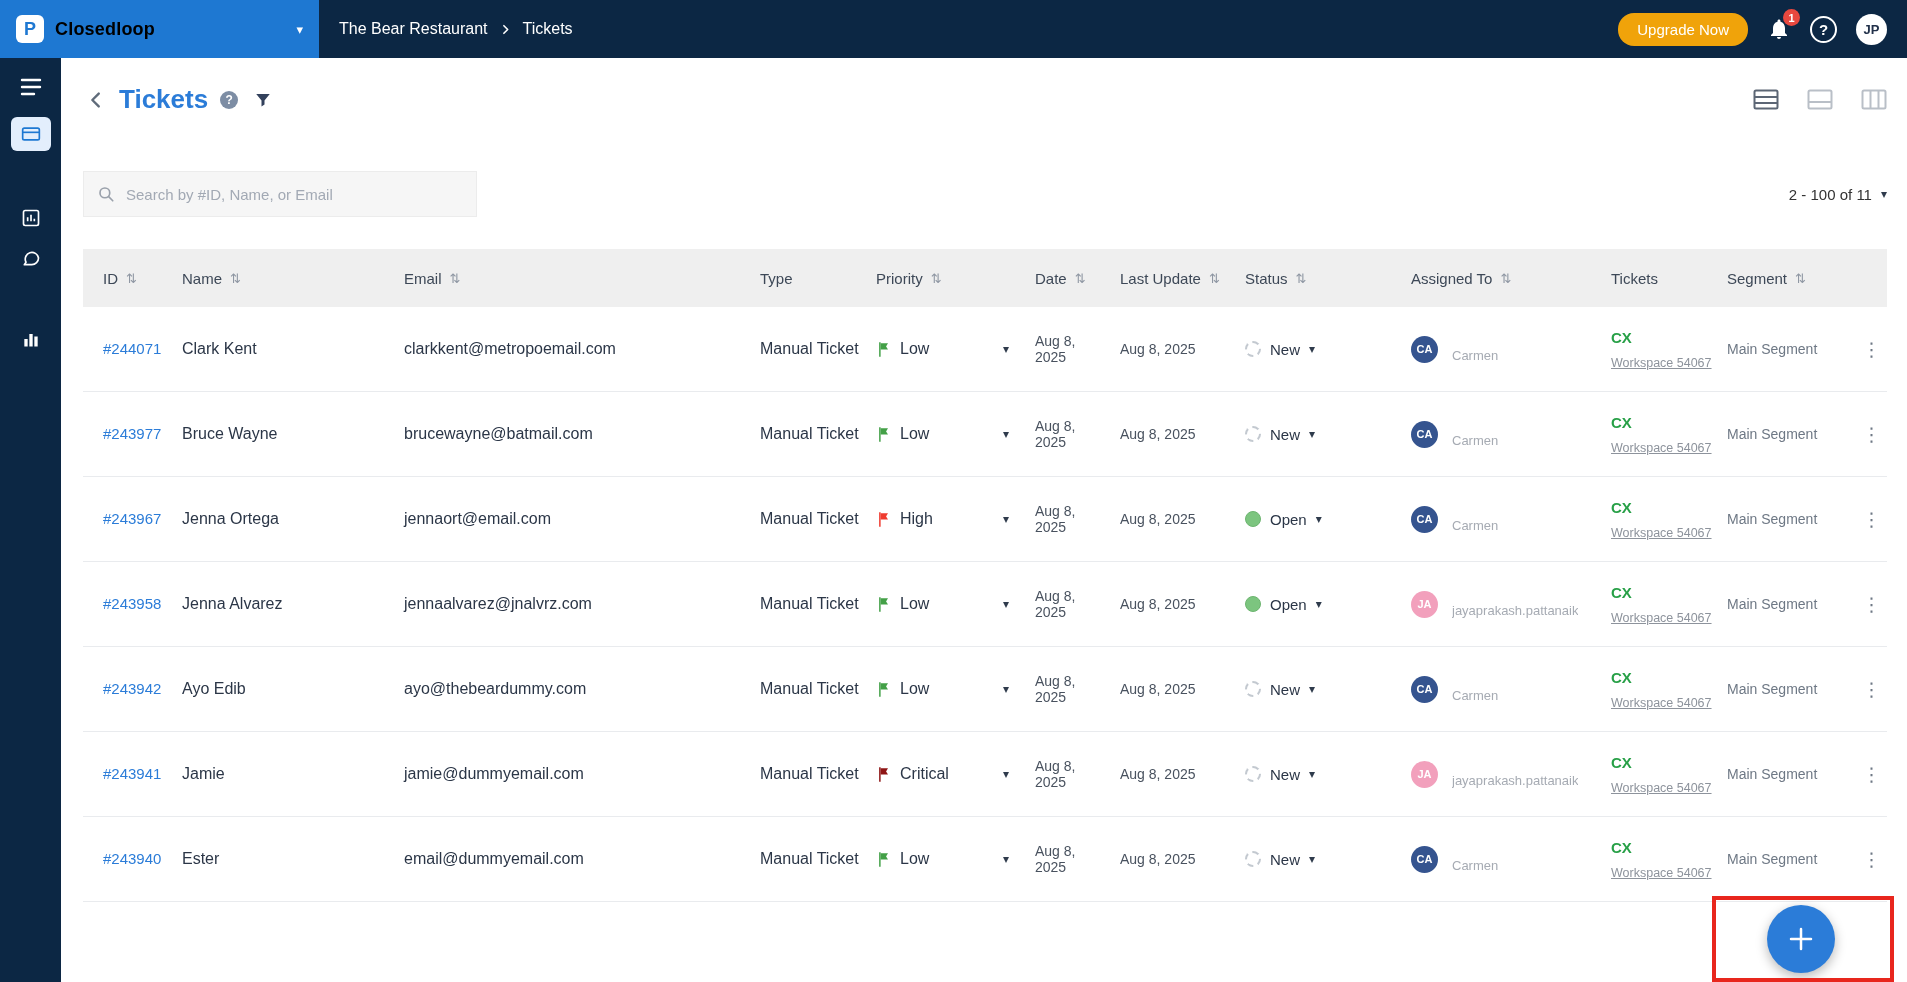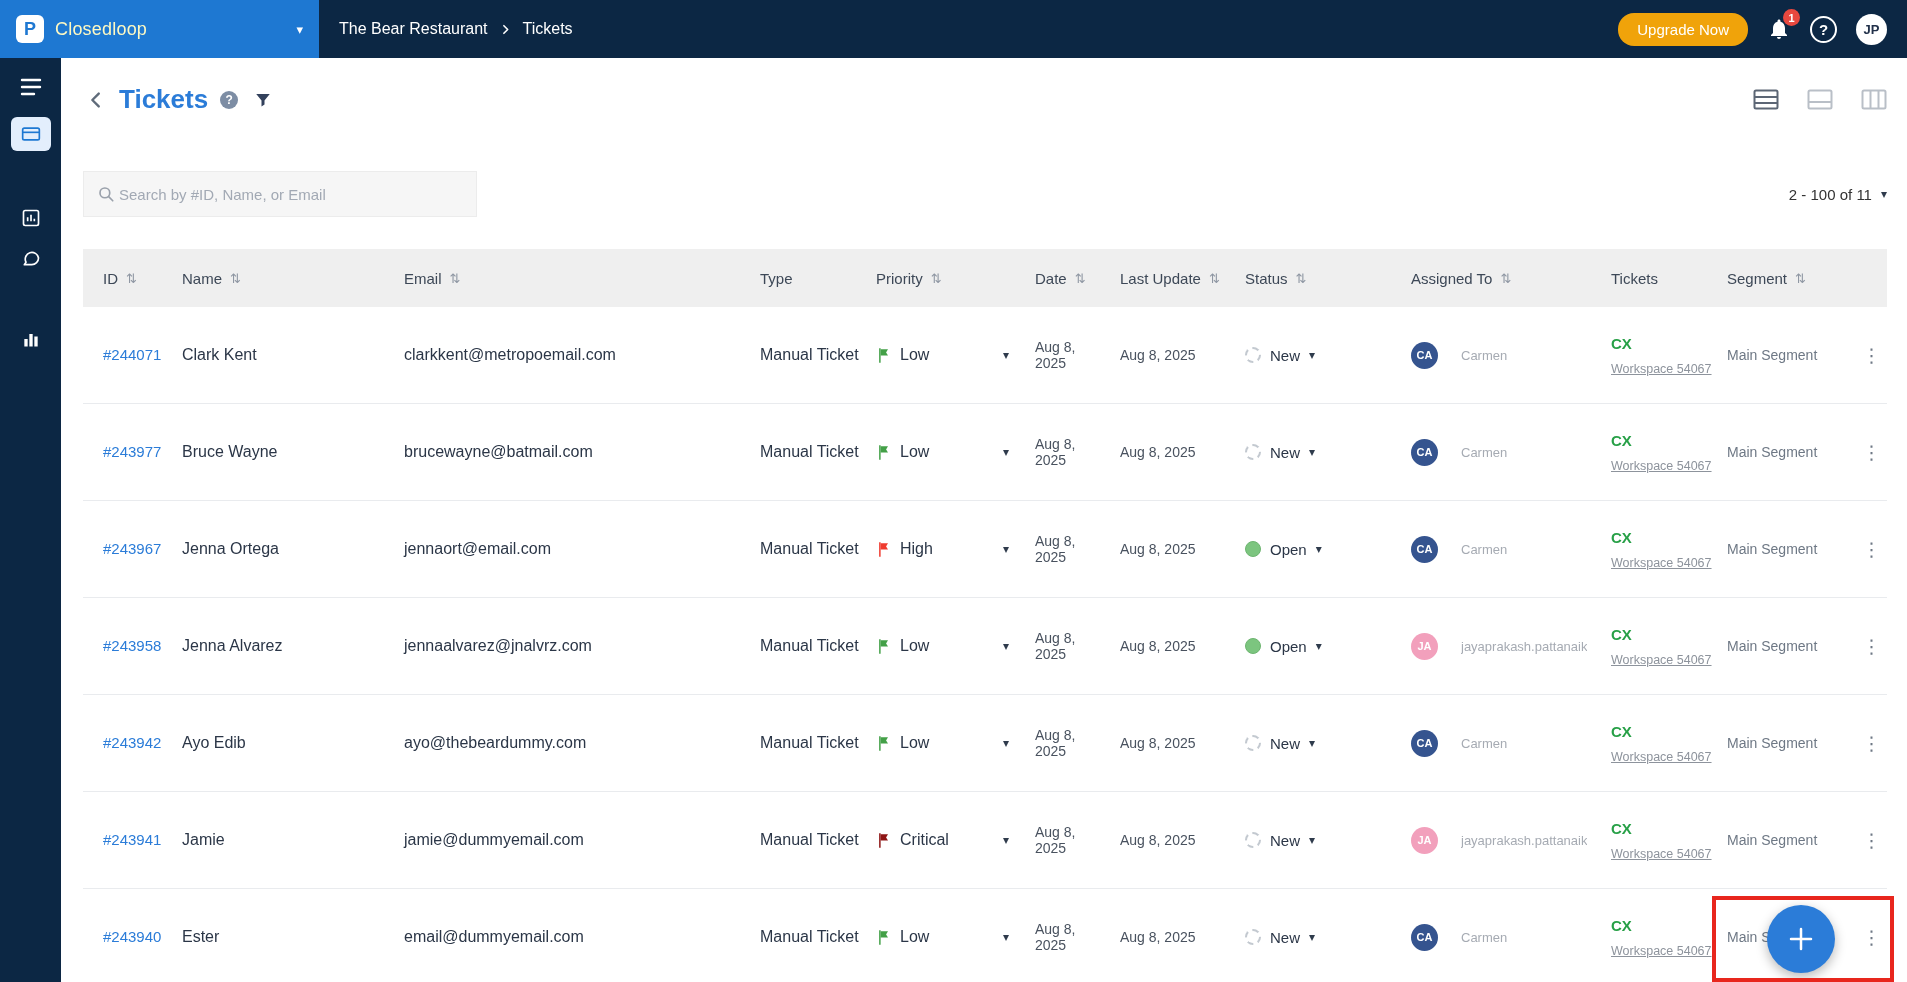--- a/index.html
+++ b/index.html
@@ -2,21 +2,21 @@
 <html><head>
 <meta charset="utf-8">
 <style>
 *{box-sizing:border-box;margin:0;padding:0}
 html,body{width:1907px;height:982px;overflow:hidden;background:#fff;font-family:"Liberation Sans",sans-serif}
 a{text-decoration:none}
 
 .topbar{position:absolute;top:0;left:0;width:100%;height:58px;background:#0c2744;display:flex;align-items:center;z-index:20}
 .logo-area{width:319px;height:100%;background:#1e78d2;display:flex;align-items:center;padding:0 16px;gap:11px;cursor:pointer}
 .logo-box{width:28px;height:28px;background:#fff;border-radius:6px;display:flex;align-items:center;justify-content:center;color:#1e78d2;font-weight:700;font-size:18px}
-.logo-text{color:#fef9c3;font-size:18px;font-weight:400;letter-spacing:.2px}
+.logo-text{color:#000000;font-size:18px;font-weight:700;letter-spacing:.2px}
 .logo-caret{margin-left:auto;color:#fff;font-size:13px}
 .breadcrumb{display:flex;align-items:center;gap:11px;margin-left:20px;color:#fff;font-size:16px}
 .topbar-right{margin-left:auto;display:flex;align-items:center;gap:19px;padding-right:20px}
 .upgrade-btn{background:#f0a30a;color:#fff;font-weight:400;font-size:15px;padding:8px 19px;border-radius:16px;border:none;cursor:pointer;font-family:inherit}
 .bell-wrap{position:relative;display:flex;cursor:pointer}
 .badge{position:absolute;top:-8px;right:-9px;background:#e8483f;color:#fff;font-size:11px;min-width:17px;height:17px;border-radius:9px;display:flex;align-items:center;justify-content:center;font-weight:700;padding:0 3px}
 .help-circle{width:27px;height:27px;border:2px solid #fff;border-radius:50%;color:#fff;display:flex;align-items:center;justify-content:center;font-size:15px;font-weight:700;cursor:pointer}
 .avatar-top{width:31px;height:31px;background:#fff;border-radius:50%;color:#22314a;font-size:13px;font-weight:700;display:flex;align-items:center;justify-content:center;cursor:pointer}
 
 .sidebar{position:absolute;top:58px;left:0;width:61px;height:calc(100% - 58px);background:#0c2744;display:flex;flex-direction:column;align-items:center;padding-top:20px;z-index:15}
@@ -26,45 +26,45 @@
 
 .main{position:absolute;left:61px;top:58px;width:calc(100% - 61px);height:calc(100% - 58px);background:#fff}
 .page-header{display:flex;align-items:center;margin:26px 20px 0 24px;gap:12px}
 .back-btn{display:flex;cursor:pointer}
 .page-title{color:#2b7cd8;font-size:26px;font-weight:700}
 .title-help{width:18px;height:18px;border-radius:50%;background:#7d8da4;color:#fff;font-size:12px;font-weight:700;display:flex;align-items:center;justify-content:center;cursor:pointer}
 .filter-btn{cursor:pointer;display:flex;margin-left:4px}
 .view-toggles{margin-left:auto;display:flex;gap:28px;align-items:center}
 .view-toggle{cursor:pointer;display:flex}
 .search-row{display:flex;align-items:center;justify-content:space-between;margin:56px 20px 0 22px}
-.search-box{width:394px;height:46px;background:#f6f6f6;border:1px solid #ececec;display:flex;align-items:center;padding:0 13px;gap:4px}
+.search-box{width:394px;height:46px;background:#f6f6f6;border:1px solid #ececec;display:flex;align-items:center;padding:0 13px;gap:11px}
 .search-box input{border:none;background:transparent;outline:none;font-size:15px;flex:1;color:#333;font-family:inherit}
 .search-box input::placeholder{color:#a2a9b4}
 .pagination{display:flex;align-items:center;gap:9px;font-size:15px;color:#2c3razor;color:#333;cursor:pointer}
 .pager-caret{font-size:12px;color:#2f3b4c}
 
 .table{margin:32px 20px 0 22px}
 .grid{display:grid;grid-template-columns:79px 222px 356px 116px 159px 85px 125px 166px 200px 116px 129px 1fr;align-items:center;padding-left:20px}
 .thead{height:58px;background:#efefef}
 .th{display:flex;align-items:center;gap:8px;font-size:15px;font-weight:400;color:#3d4857}
 .sort{color:#8f97a3;font-size:13px;cursor:pointer}
-.tr{height:97px;border-bottom:1px solid #e9ebee;background:#fff}
+.tr{height:85px;border-bottom:1px solid #e9ebee;background:#fff}
 .td{font-size:16px;color:#2b3647;padding-right:10px}
 .id-link{color:#2b7cd8;font-size:15px;cursor:pointer}
 .col-name{font-weight:500}
 .col-date,.col-update{font-size:14px;color:#49525f}
 .col-priority{display:flex;align-items:center;gap:9px;padding-right:26px;font-weight:400}
 .flag{display:flex}
 .caret{color:#2f3b4c;font-size:12px;cursor:pointer}
 .col-priority .caret{margin-left:auto}
 .col-status{display:flex;align-items:center;gap:9px;font-weight:500;font-size:15px}
 .status-dot{width:16px;height:16px;border-radius:50%;flex:none}
 .status-dot.new{border:2px dashed #c3c9d0}
 .status-dot.open{background:#7cc57f;border:1px solid #6db570}
-.col-assignee{display:flex;align-items:center;gap:23px}
+.col-assignee{display:flex;align-items:flex-end;gap:14px}
 .avatar{width:27px;height:27px;border-radius:50%;display:flex;align-items:center;justify-content:center;font-size:11px;font-weight:700;flex:none}
 .assignee-name{font-size:13px;color:#a6abb3;white-space:nowrap;overflow:hidden}
 .col-source{display:flex;flex-direction:column;align-items:flex-start;gap:10px}
 .source-title{color:#27a047;font-weight:700;font-size:15px}
 .source-link{color:#8d939c;font-size:12.5px;text-decoration:underline;cursor:pointer}
 .col-segment{font-size:14px;color:#6e7885}
 .col-actions{display:flex;justify-content:flex-start}
 .kebab{font-size:19px;color:#6e7885;cursor:pointer;padding:2px 6px}
 
 .fab{position:absolute;left:1767px;top:905px;width:68px;height:68px;border-radius:50%;background:#2b7cd8;display:flex;align-items:center;justify-content:center;box-shadow:0 4px 12px rgba(0,0,0,.28);cursor:pointer;z-index:30;border:none}

